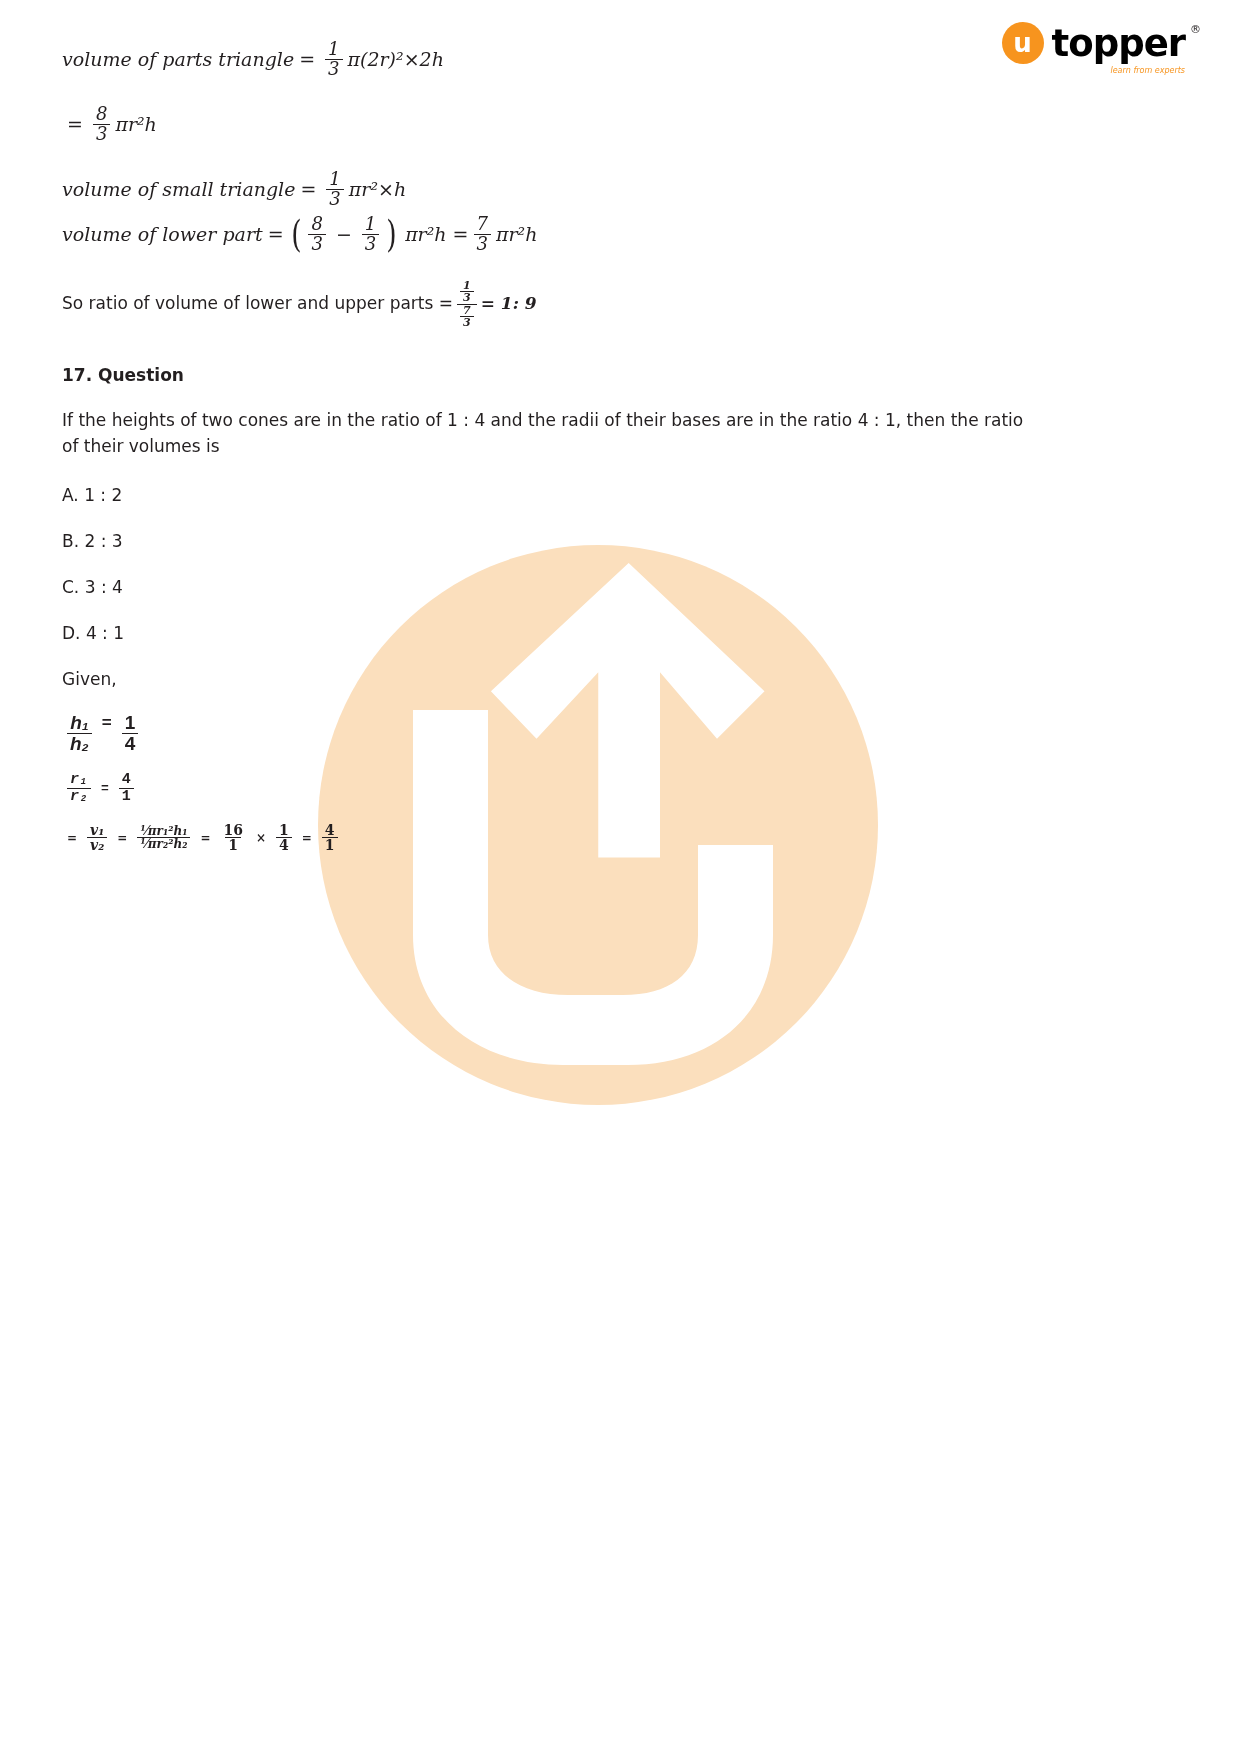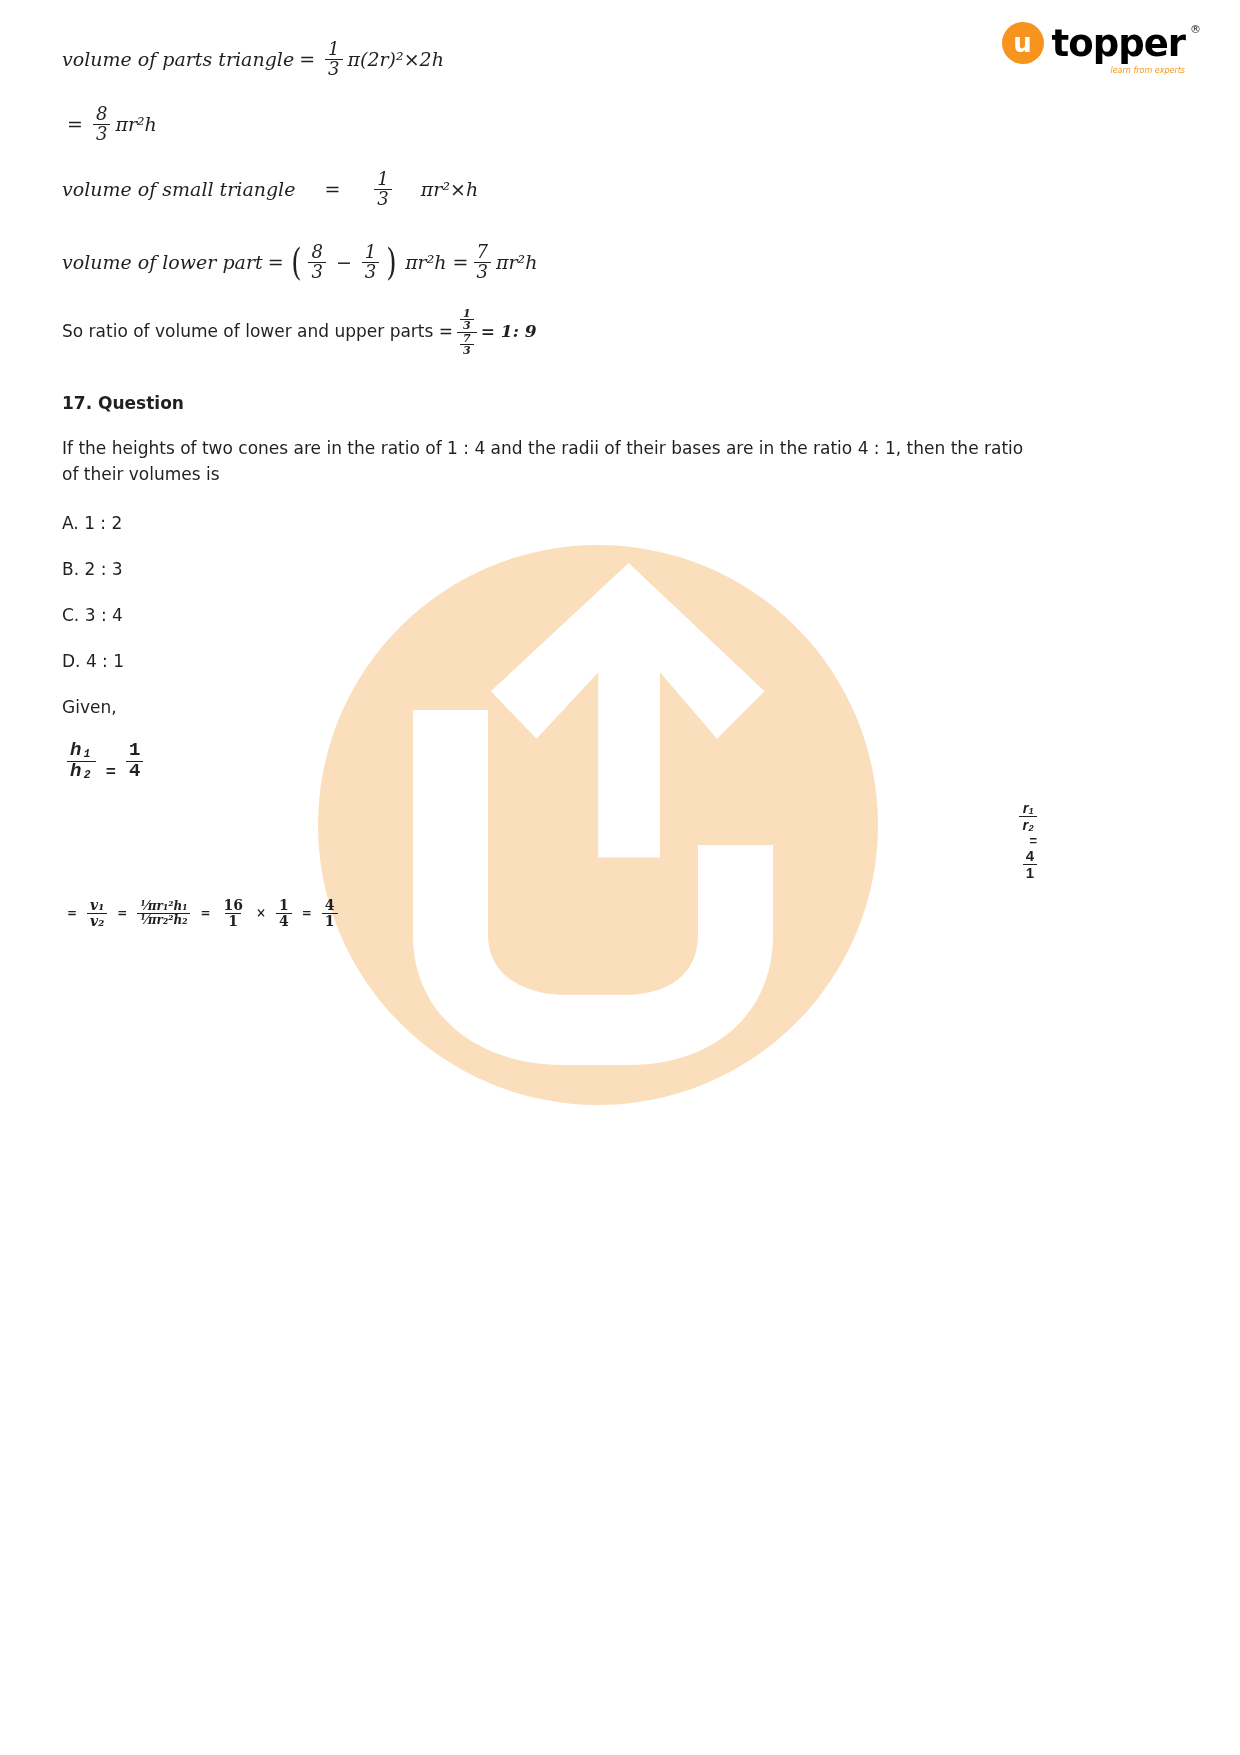--- a/index.html
+++ b/index.html
@@ -104,21 +104,21 @@
   .math-line {
     font-family: "DejaVu Serif", serif;
     font-style: italic;
     font-size: 19px;
     color: #231f20;
     display: flex;
     align-items: center;
     margin-bottom: 26px;
     line-height: 1.2;
   }
-  .math-line.tight { margin-bottom: 34px; gap: 24px; }
+  .math-line.tight { margin-bottom: 6px; }
 
   .frac {
     display: inline-flex;
     flex-direction: column;
     align-items: center;
     justify-content: center;
     vertical-align: middle;
     margin: 0 5px;
     font-size: 0.95em;
     line-height: 1.05;
@@ -176,37 +176,36 @@
     margin-bottom: 22px;
   }
   .given {
     font-family: "DejaVu Sans", sans-serif;
     font-size: 17px;
     color: #231f20;
     margin-bottom: 24px;
   }
 
   .math-small {
+    font-family: Liberation Sans, sans-serif;
+    font-style: italic;
+    font-weight: bold;
+    font-size: 17px;
+    display: flex;
+    align-items: flex-start;
+    margin-bottom: 18px;
+  }
+  .math-xsmall {
     font-family: Liberation Mono, monospace;
     font-style: italic;
     font-weight: bold;
-    font-size: 17px;
-    display: flex;
-    align-items: flex-end;
-    margin-bottom: 18px;
-  }
-  .math-xsmall {
-    font-family: Liberation Sans, sans-serif;
-    font-style: italic;
-    font-weight: bold;
     font-size: 13px;
     display: flex;
-    align-items: flex-end;
+    align-items: center;
     margin-bottom: 16px;
-    flex-direction: column;
   }
   .math-tiny {
     font-family: "DejaVu Serif", serif;
     font-style: italic;
     font-weight: bold;
     font-size: 12px;
     display: flex;
     align-items: center;
   }
   .op { font-style: normal; margin: 0 5px; }

